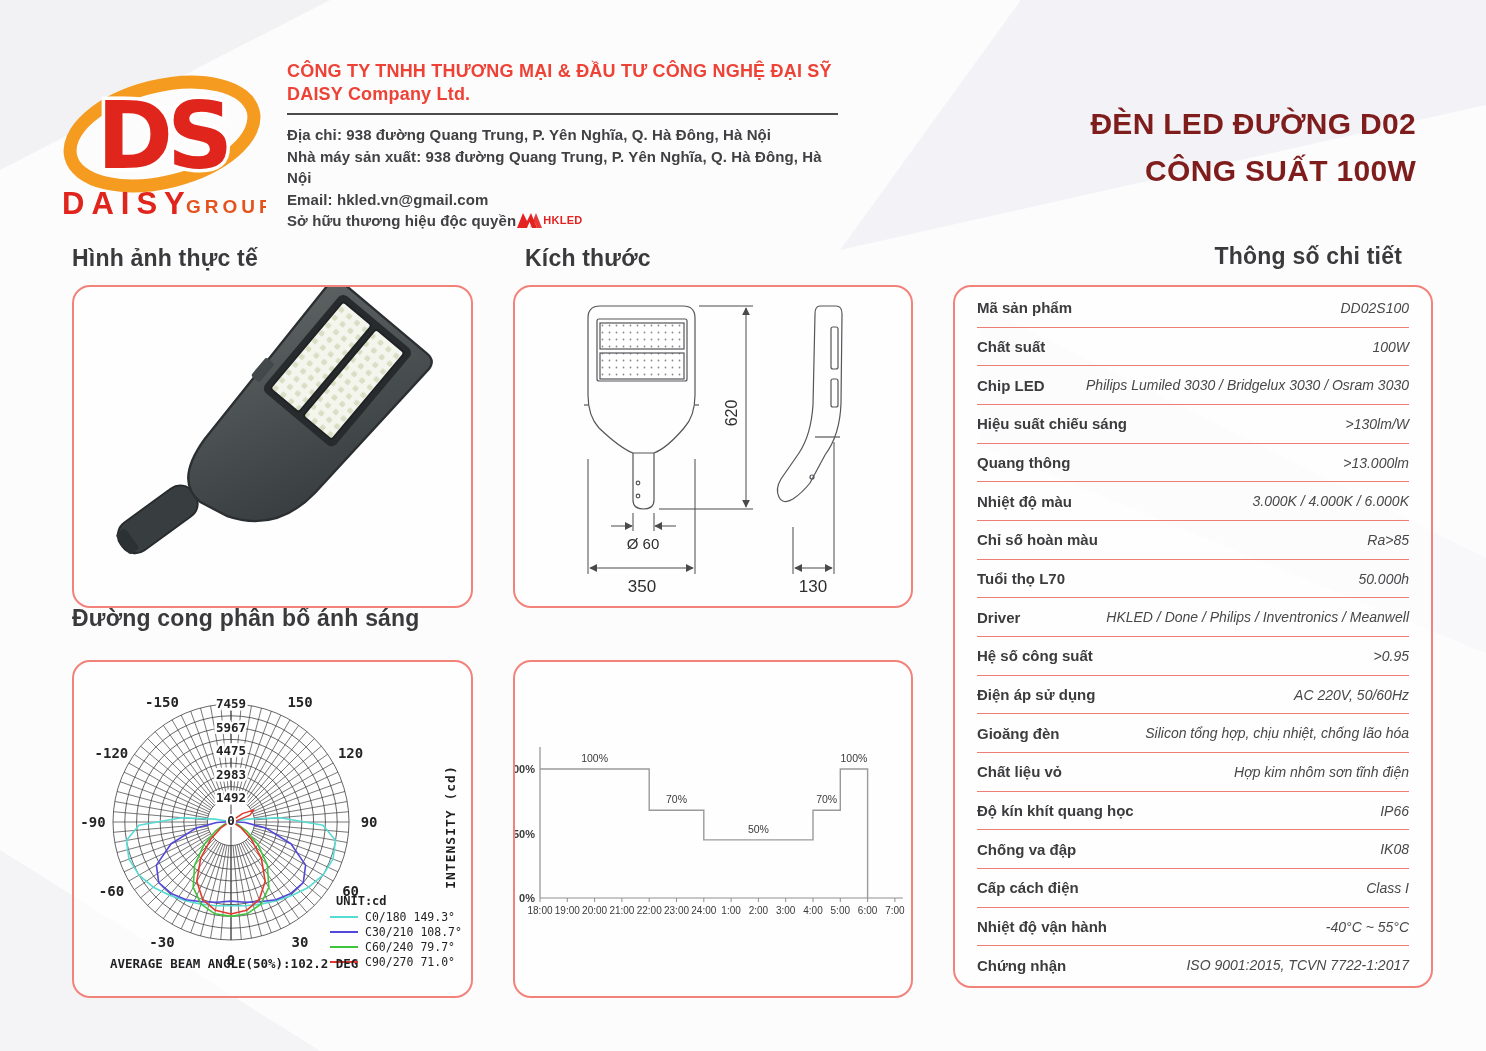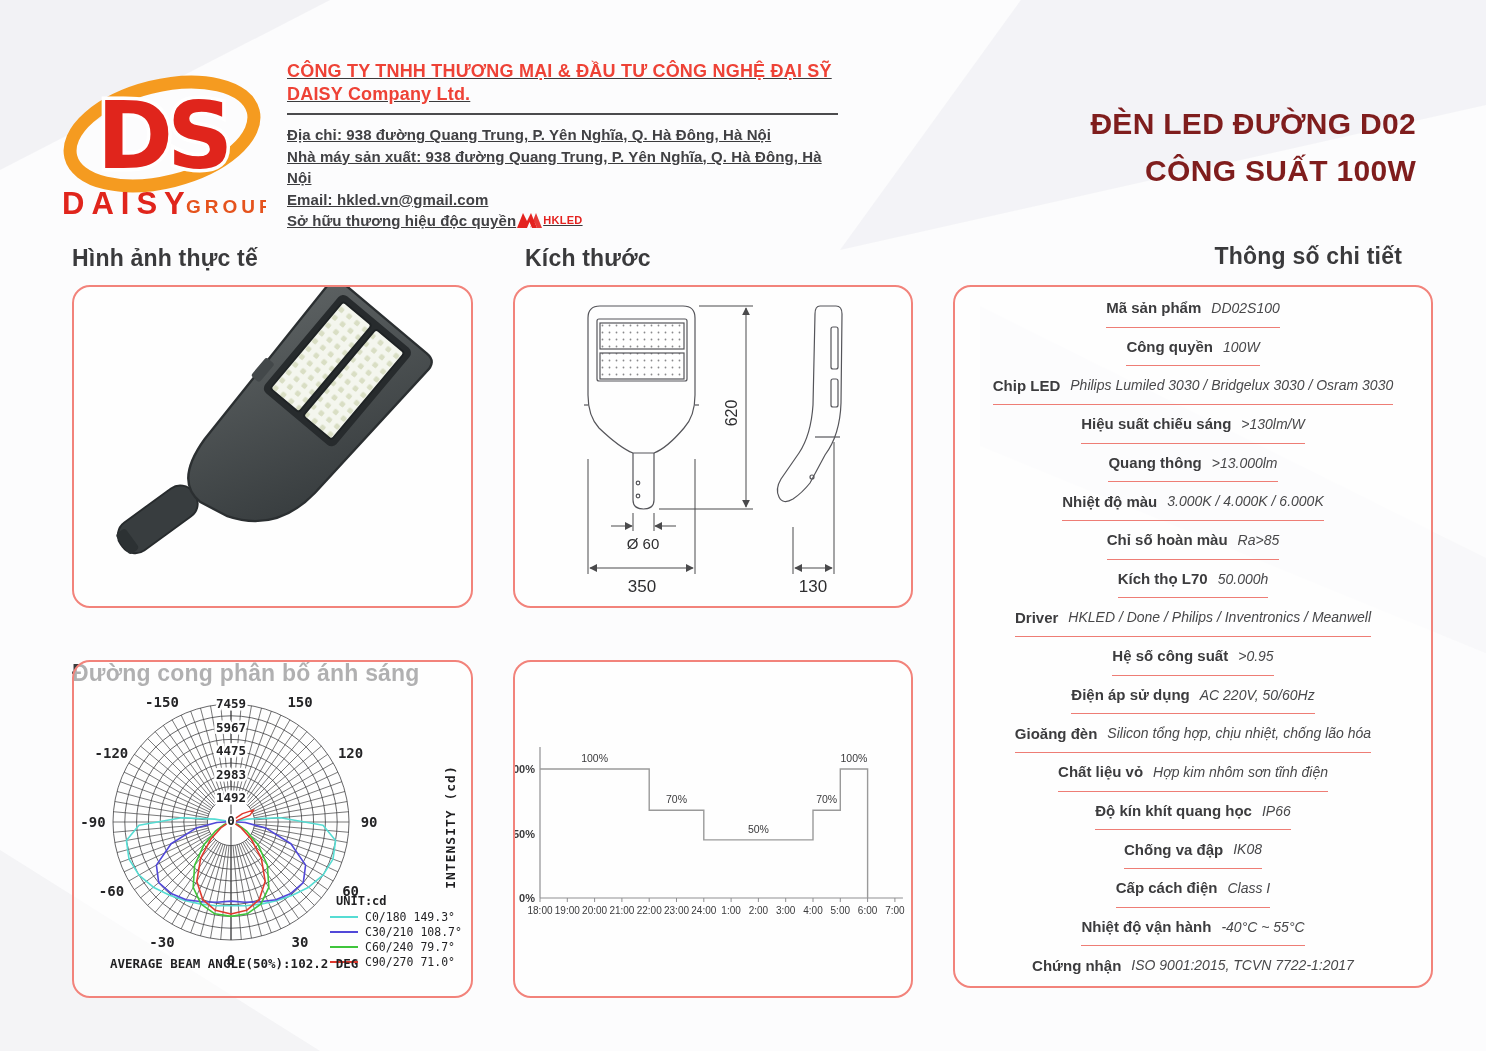--- a/index.html
+++ b/index.html
@@ -6,38 +6,38 @@
   .page{position:relative;width:1486px;height:1051px;background:#fcfcfd;overflow:hidden;
         font-family:"Liberation Sans","DejaVu Sans",sans-serif;color:#3b3b3d;}
   .bg-shape{position:absolute;z-index:0;}
   .bgs1{left:0;top:0;width:330px;height:170px;background:#f0f0f3;clip-path:polygon(0 0,100% 0,0 100%);opacity:.85;}
   .bgs2{left:840px;top:0;width:646px;height:250px;background:#f0f0f3;clip-path:polygon(28% 0,100% 0,100% 42%,0 100%);opacity:.7;}
   .bgs3{left:0;top:850px;width:320px;height:201px;background:#f1f1f4;clip-path:polygon(0 0,0 100%,100% 100%);opacity:.8;}
   .bgs4{left:980px;top:250px;width:506px;height:560px;background:#f3f3f6;clip-path:polygon(0 10%,100% 55%,100% 72%,0 35%);opacity:.45;}
   .z{position:absolute;z-index:2;}
 
   
-  .company-block{left:287px;top:60px;width:560px;text-decoration:underline;}
+  .company-block{left:287px;top:60px;width:560px;}
   .co-name{font-size:18px;font-weight:700;color:#ee4236;line-height:23px;letter-spacing:.2px;}
   .co-divider{height:2px;background:#4b4b4d;margin:7px 0 9px 0;width:551px;}
   .co-line{font-size:15px;font-weight:700;color:#414144;line-height:21.5px;letter-spacing:.1px;}
   .tm-row{display:flex;align-items:center;}
   .hkled-text{color:#e42320;font-weight:700;font-size:11px;letter-spacing:.3px;}
   .product-title{right:70px;top:100px;text-align:right;font-size:30px;font-weight:800;
                  color:#7f1d1d;line-height:47px;letter-spacing:.3px;}
 
   
   .h2{font-size:23px;font-weight:700;color:#3a3a3c;letter-spacing:.2px;}
 
   
   .panel{position:absolute;z-index:2;border:2px solid #f2837b;border-radius:18px;background:rgba(255,255,255,.6);box-sizing:border-box;}
   .panel svg{position:absolute;left:0;top:0;}
 
   
-  .spec-table{position:absolute;inset:0;display:flex;flex-direction:column;padding:2px 22px;box-sizing:border-box;align-items:center;}
+  .spec-table{position:absolute;inset:0;display:flex;flex-direction:column;padding:2px 22px;box-sizing:border-box;}
   .spec-row{flex:1;display:flex;justify-content:space-between;align-items:center;border-bottom:1px solid #ee7d75;min-height:0;gap:10px;}
   .spec-row:last-child{border-bottom:none;}
   .spec-label{font-size:15px;font-weight:700;color:#3c3c3e;white-space:nowrap;}
   .spec-value{font-size:14px;font-style:italic;color:#48484a;text-align:right;}
 </style>
 </head>
 <body>
 
 <div class="page">
   <div class="bg-shape bgs1"></div>
@@ -72,21 +72,21 @@
   </div>
 
   <div class="z product-title">
     <div>ĐÈN LED ĐƯỜNG D02</div>
     <div>CÔNG SUẤT 100W</div>
   </div>
 
   <div class="z h2" style="left:72px;top:245px;">Hình ảnh thực tế</div>
   <div class="z h2" style="left:513px;top:245px;margin-left:12px;">Kích thước</div>
   <div class="z h2" style="right:84px;top:243px;">Thông số chi tiết</div>
-  <div class="z h2" style="left:72px;top:660px;">Đường cong phân bố ánh sáng</div>
+  <div class="z h2" style="left:72px;top:605px;">Đường cong phân bố ánh sáng</div>
 
   <div class="panel" style="left:72px;top:285px;width:401px;height:323px;">
     <svg width="397" height="319" viewBox="0 0 397 319">
       <defs>
         <pattern id="ledpat" width="11" height="11" patternUnits="userSpaceOnUse">
           <rect width="11" height="11" fill="#f4f6ee"></rect>
           <rect x="2.5" y="2.5" width="5.5" height="5.5" rx="1.2" fill="#d9dec4"></rect>
         </pattern>
         <linearGradient id="bodyg" x1="0" y1="0" x2="1" y2="1">
           <stop offset="0" stop-color="#5c6162"></stop>
@@ -160,21 +160,21 @@
     </svg>
   </div>
 
   <div class="panel" style="left:953px;top:285px;width:480px;height:703px;">
     <div class="spec-table" id="spec-table">
         <div class="spec-row">
           <div class="spec-label">Mã sản phẩm</div>
           <div class="spec-value">DD02S100</div>
         </div>
         <div class="spec-row">
-          <div class="spec-label">Công quyền</div>
+          <div class="spec-label">Chất suất</div>
           <div class="spec-value">100W</div>
         </div>
         <div class="spec-row">
           <div class="spec-label">Chip LED</div>
           <div class="spec-value">Philips Lumiled 3030 / Bridgelux 3030 / Osram 3030</div>
         </div>
         <div class="spec-row">
           <div class="spec-label">Hiệu suất chiếu sáng</div>
           <div class="spec-value">&gt;130lm/W</div>
         </div>
@@ -184,21 +184,21 @@
         </div>
         <div class="spec-row">
           <div class="spec-label">Nhiệt độ màu</div>
           <div class="spec-value">3.000K / 4.000K / 6.000K</div>
         </div>
         <div class="spec-row">
           <div class="spec-label">Chỉ số hoàn màu</div>
           <div class="spec-value">Ra&gt;85</div>
         </div>
         <div class="spec-row">
-          <div class="spec-label">Kích thọ L70</div>
+          <div class="spec-label">Tuổi thọ L70</div>
           <div class="spec-value">50.000h</div>
         </div>
         <div class="spec-row">
           <div class="spec-label">Driver</div>
           <div class="spec-value">HKLED / Done / Philips / Inventronics / Meanwell</div>
         </div>
         <div class="spec-row">
           <div class="spec-label">Hệ số công suất</div>
           <div class="spec-value">&gt;0.95</div>
         </div>

